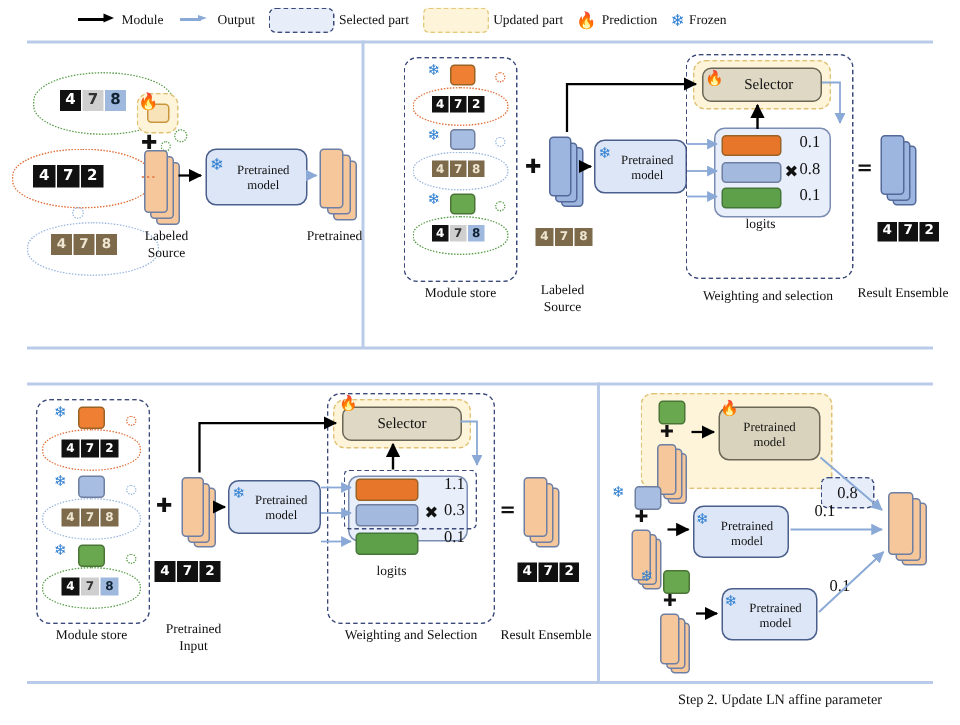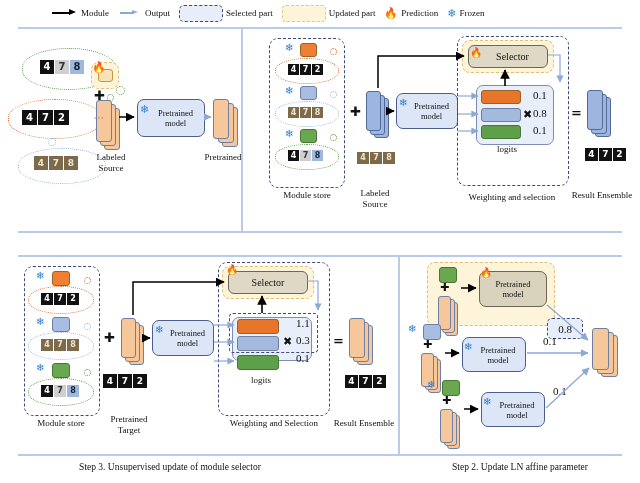--- a/index.html
+++ b/index.html
@@ -323,21 +323,21 @@
       <div class="sheet or" style="left:4px;top:3.5px;width:13px;height:38px;"></div>
       <div class="sheet or" style="left:0;top:0;width:13px;height:38px;"></div>
     </div>
     <div class="digits" style="left:103px;top:374px;">
       <span class="dg" style="width:14px;height:14px;font-size:9px;">4</span>
       <span class="dg" style="width:14px;height:14px;font-size:9px;">7</span>
       <span class="dg" style="width:14px;height:14px;font-size:9px;">2</span>
     </div>
     <div class="lbl" style="left:94px;top:414px;width:70px;">
       <span>Pretrained</span><br>
-      <span>Target</span>
+      <span>Input</span>
     </div>
 
     <div class="model blue" style="left:152px;top:320px;width:60px;height:34px;">
       <span style="margin-left:9px;">
         <span>Pretrained</span><br>
         <span>model</span>
       </span>
     </div>
     <div class="snow" style="left:155px;top:325px;font-size:10px;">❄</div>
 
@@ -477,16 +477,15 @@
 
     <line x1="461" y1="288" x2="476" y2="288" stroke="#000" stroke-width="1.5" marker-end="url(#ak)"></line>
     <line x1="445" y1="353" x2="459" y2="353" stroke="#000" stroke-width="1.5" marker-end="url(#ak)"></line>
     <line x1="464" y1="409" x2="478" y2="409" stroke="#000" stroke-width="1.5" marker-end="url(#ak)"></line>
 
     <line x1="547" y1="305" x2="588" y2="340" stroke="#8aa9d6" stroke-width="1.3" marker-end="url(#ab)"></line>
     <line x1="527" y1="353" x2="588" y2="353" stroke="#8aa9d6" stroke-width="1.3" marker-end="url(#ab)"></line>
     <line x1="546" y1="408" x2="589" y2="368" stroke="#8aa9d6" stroke-width="1.3" marker-end="url(#ab)"></line>
   </svg>
 
-  <div class="caption" style="left:40px;top:462px;width:260px;">Step 3. Unsupervised update of module selector</div>
   <div class="caption" style="left:420px;top:462px;width:200px;">Step 2. Update LN affine parameter</div>
 
 </div>
 
 </body></html>

